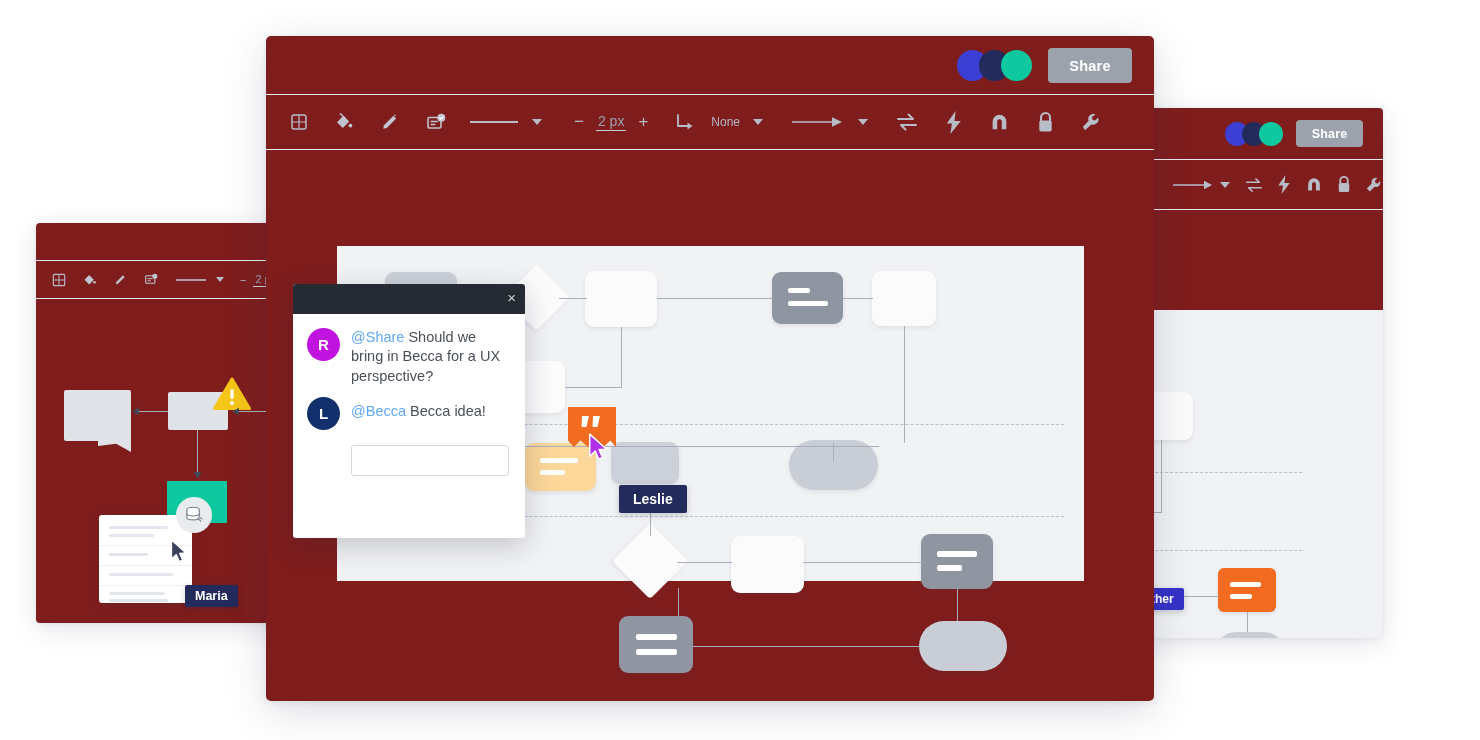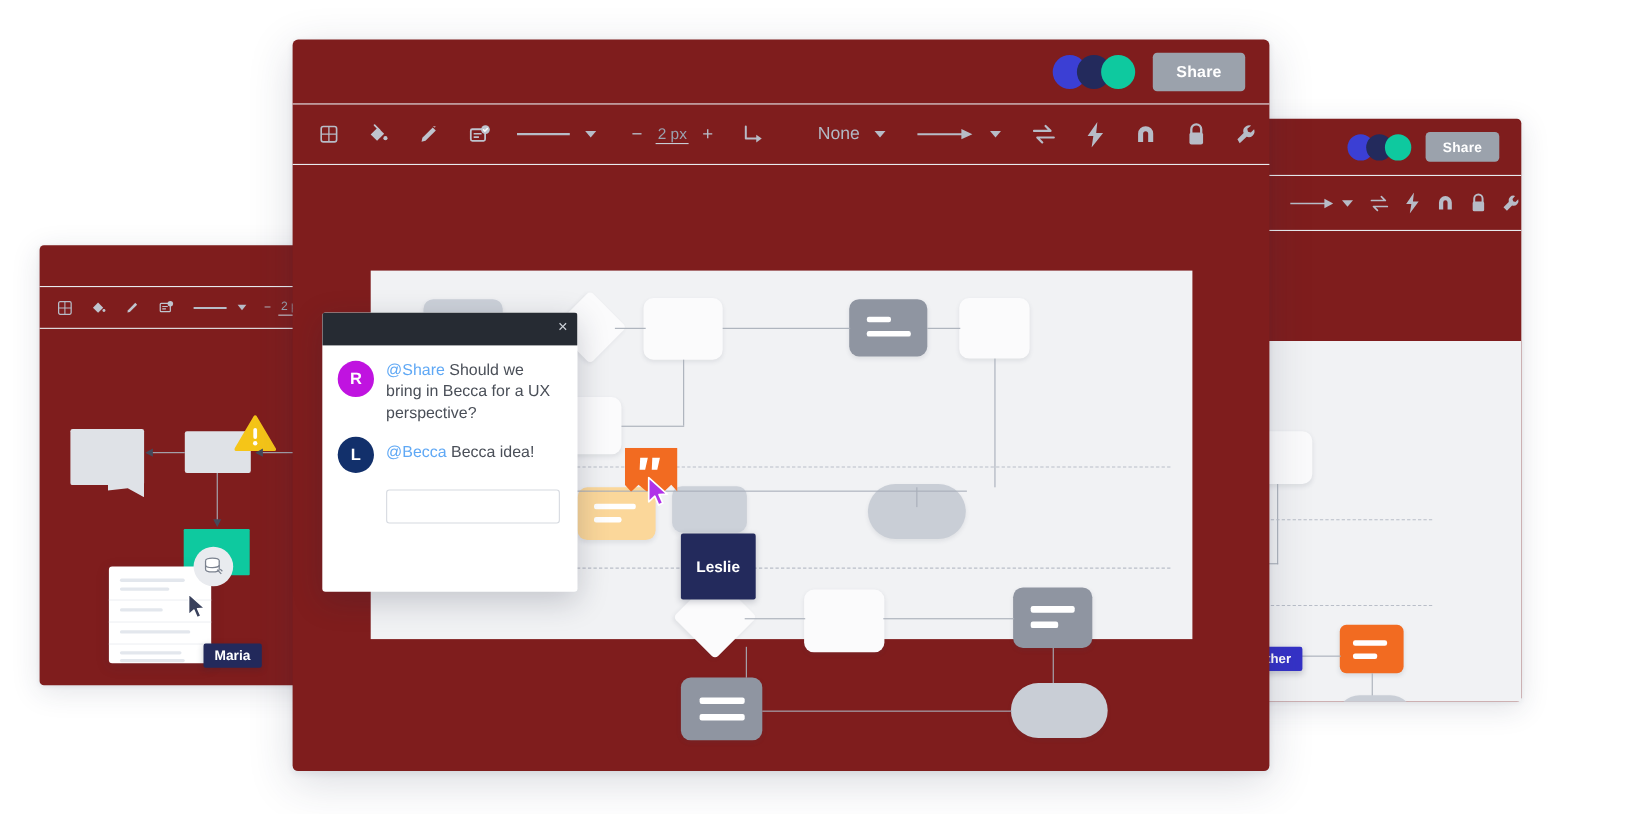--- a/index.html
+++ b/index.html
@@ -342,21 +342,21 @@
         <span style="padding-left:12px;font-size:17px;">+</span>
       </span>
       <span class="tb-sep" style="width:26px"></span>
       <span class="tb">
         <svg width="21" height="21" viewBox="0 0 21 21">
             <path d="M4 3v11h11" fill="none" stroke="#b7bcc7" stroke-width="1.8" stroke-linecap="round" stroke-linejoin="round"></path>
             <path d="M13.5 10.5 18.5 14l-5 3.5z" fill="#b7bcc7"></path>
           </svg>
       </span>
       <span class="tb-sep" style="width:16px"></span>
-      <span class="none-label" style="font-size:16px;margin-left:32px;">None</span>
+      <span class="none-label" style="font-size:12px;">None</span>
       <span style="width:13px"></span>
       <span class="caret"></span>
       <span class="tb-sep" style="width:28px"></span>
       <span class="tb">
         <svg width="54" height="12" viewBox="0 0 54 12">
             <path d="M1 6h42" stroke="#b7bcc7" stroke-width="1.7"></path>
             <path d="M41 1.3 51 6l-10 4.7z" fill="#b7bcc7"></path>
           </svg>
       </span>
       <span style="width:13px"></span>
@@ -453,21 +453,21 @@
         <div class="flag" style="left:231px; top:161px; width:48px; height:40px;
                     clip-path:polygon(0 0,100% 0,100% 100%,88% 84%,74% 100%,58% 84%,42% 100%,26% 84%,12% 100%,0 84%);">
           <svg style="position:absolute;left:12px;top:9px" width="24" height="17" viewBox="0 0 24 17">
             <path d="M2 0h7l-2.5 11H1.5zM13 0h7l-2.5 11h-5z" fill="#ffffff"></path>
           </svg>
         </div>
 
         <svg class="ptr" style="left:251px; top:187px;" width="22" height="29" viewBox="0 0 19 25">
           <path d="M1.5 1 1.5 20 6.3 15.6 9.3 22.6 12.6 21 9.6 14.3 16 14z" fill="#b032e8" stroke="#fff" stroke-width="1.3" stroke-linejoin="round"></path>
         </svg>
-        <div class="nametag tag-navy" style="left:282px; top:239px; font-size:14px; padding:22px 14px;">Leslie</div>
+        <div class="nametag tag-navy" style="left:282px; top:239px; font-size:14px; padding:6px 14px;">Leslie</div>
       </div>
     </div>
   </div>
 
   <div class="popup" style="left:293px; top:284px; width:232px; height:254px;">
     <div class="popup-bar">
       <span class="popup-close">×</span>
     </div>
     <div class="popup-body">
       <div class="cmt">

